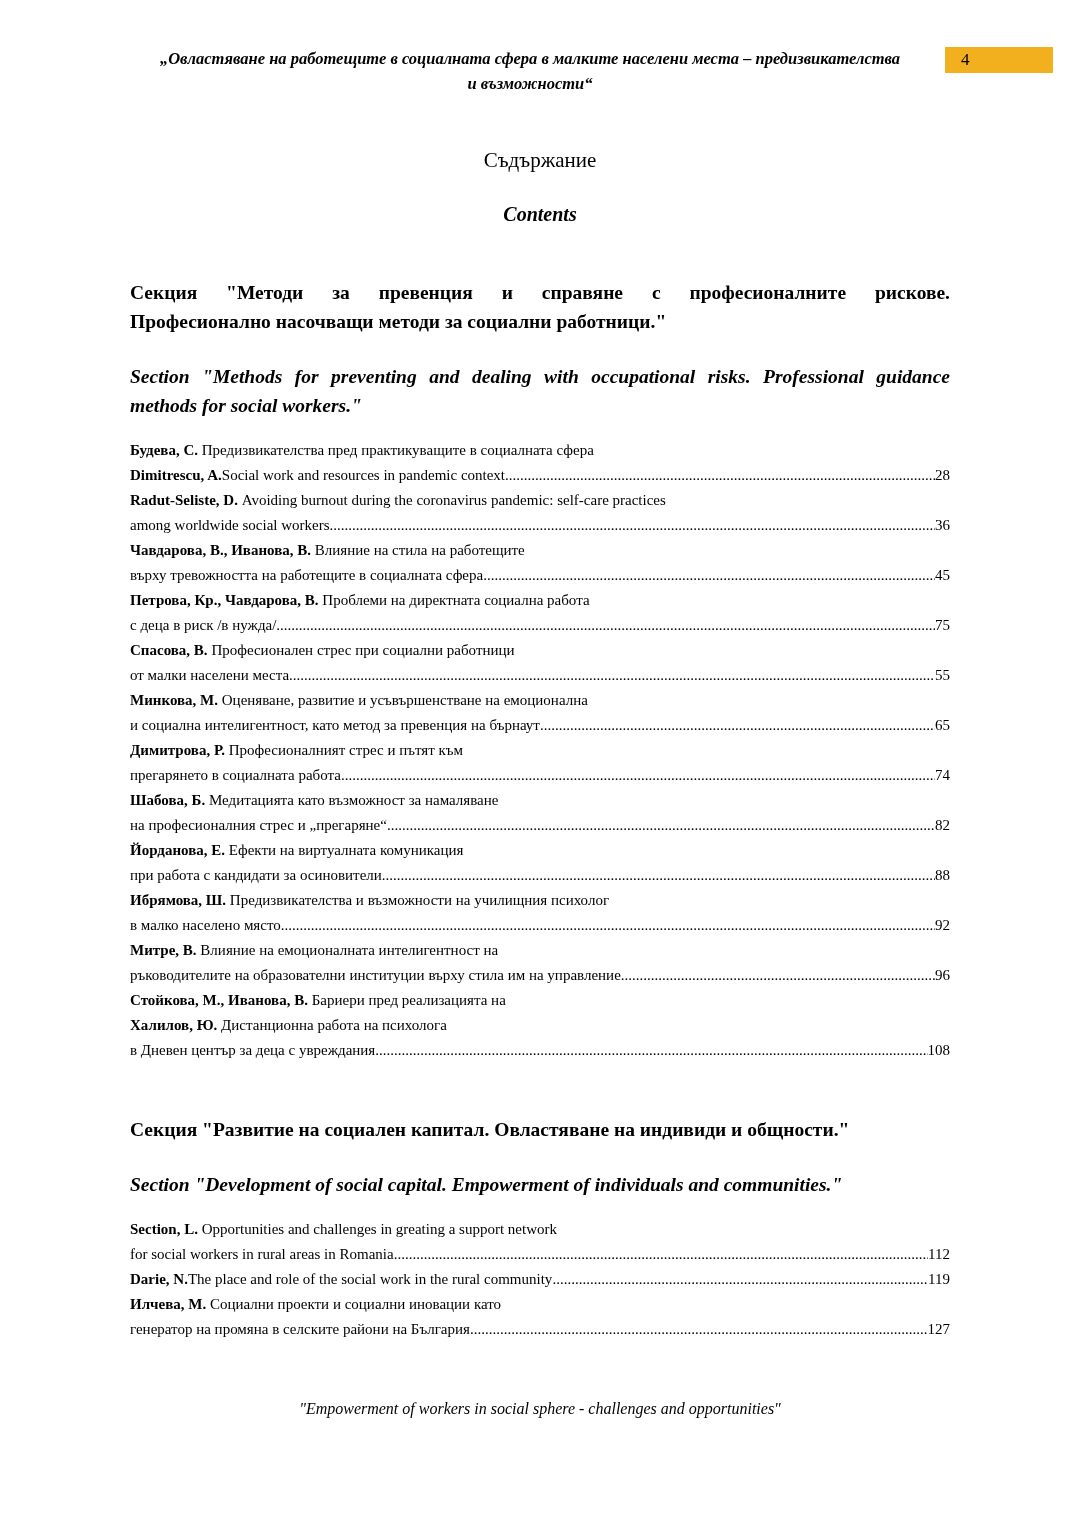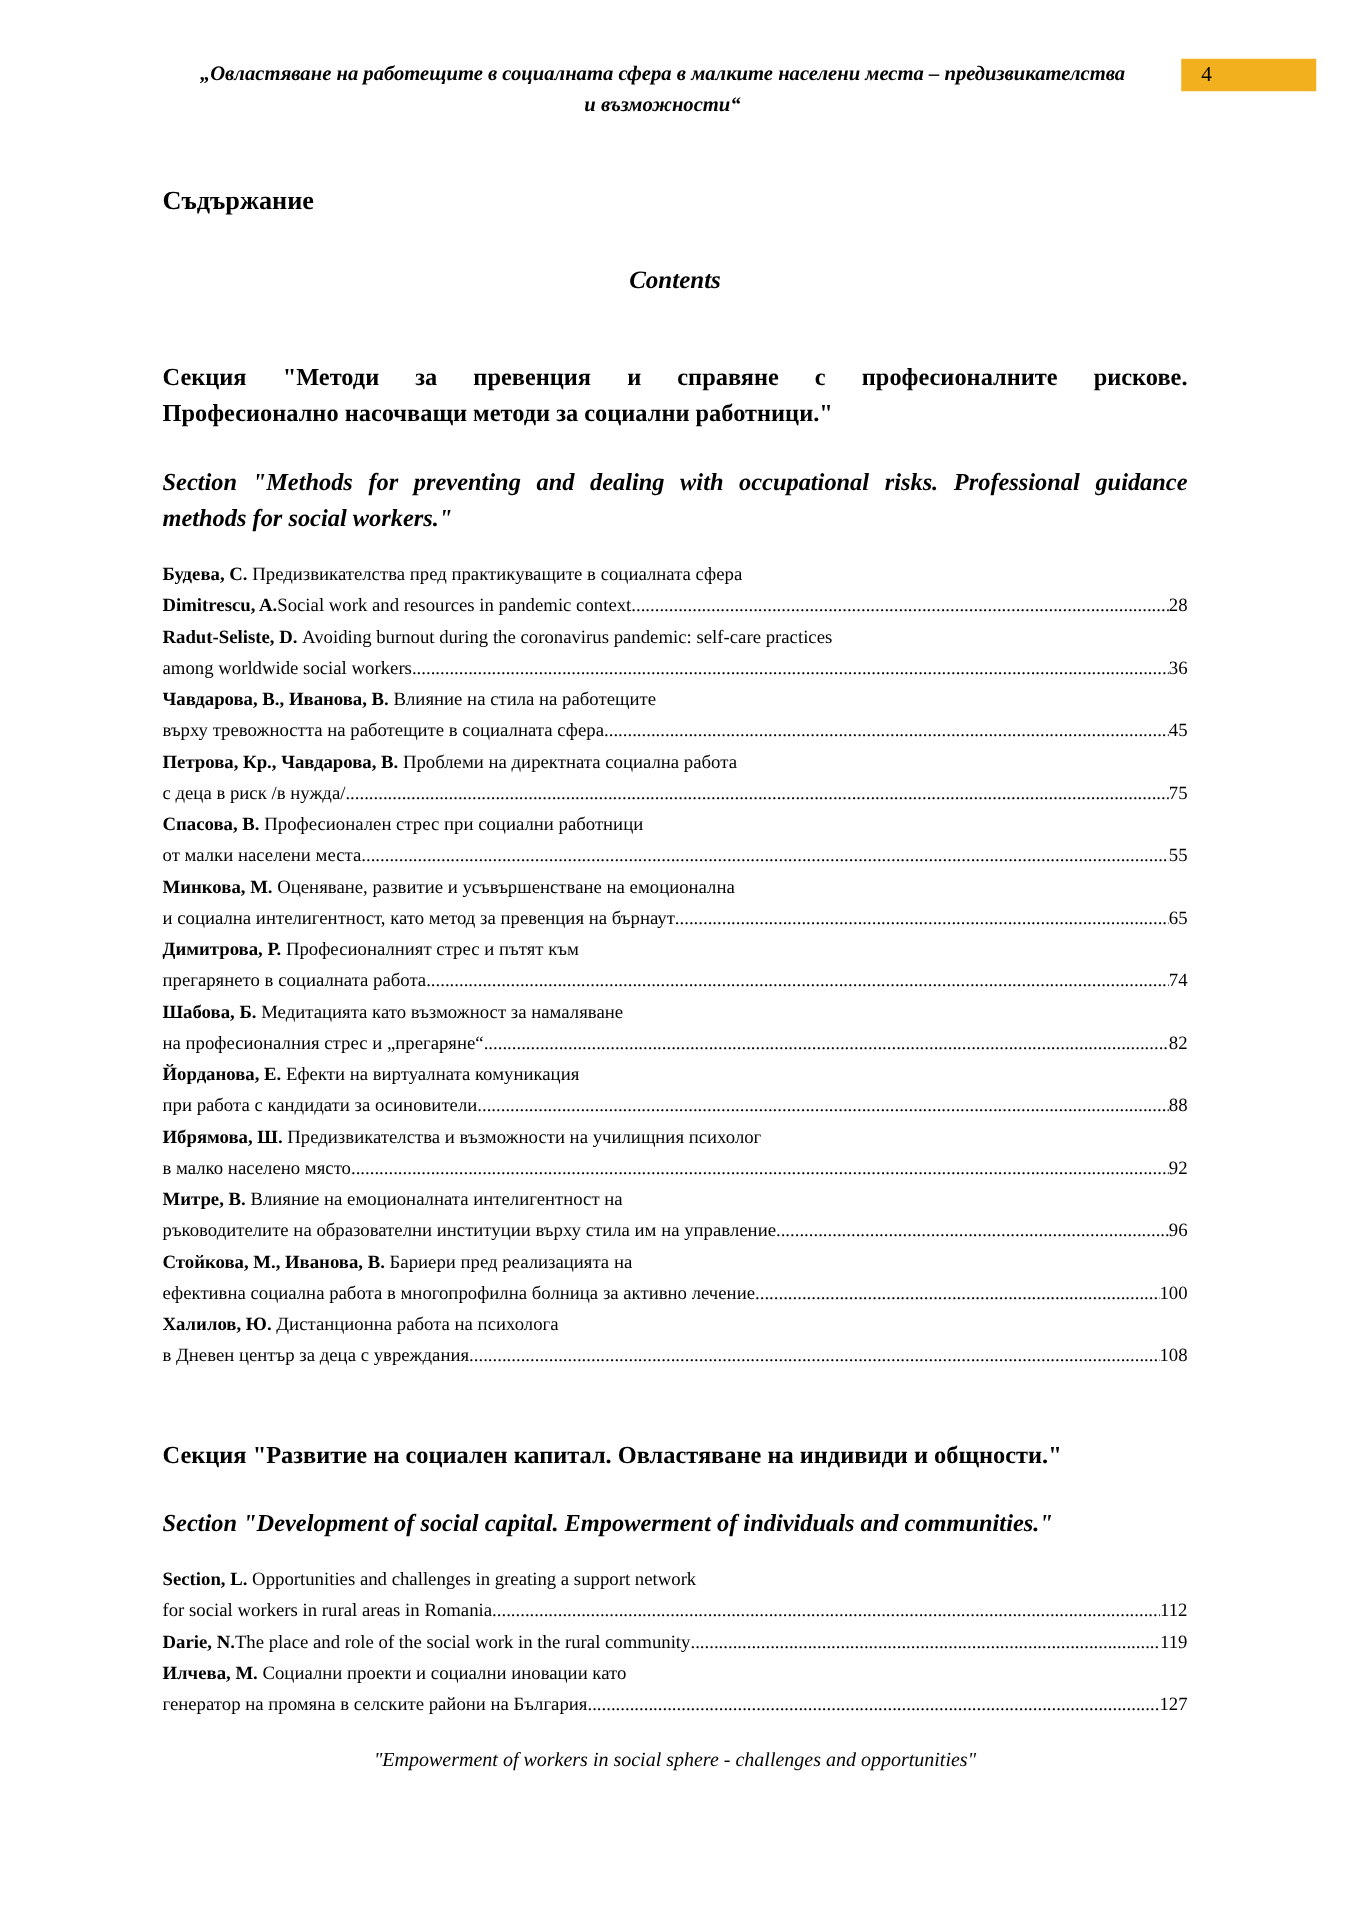--- a/index.html
+++ b/index.html
@@ -34,32 +34,32 @@
     box-sizing: border-box;
     font-size: 17px;
   }
   .main {
     position: absolute;
     top: 148px;
     left: 130px;
     width: 820px;
   }
   .doc-title {
-    text-align: left;
-    font-weight: bold;
+    text-align: center;
+    font-weight: normal;
     font-size: 21px;
     line-height: 24px;
   }
   .doc-subtitle {
     text-align: center;
     font-weight: bold;
     font-style: italic;
     font-size: 20px;
     line-height: 24px;
-    margin-top: 40px;
+    margin-top: 30px;
   }
   .sec-heading { font-size: 19.5px; line-height: 29px; font-weight: bold; }
   .sec-bg { margin-top: 52px; }
   .sec-en { margin-top: 26px; font-style: italic; }
   .jline { text-align: justify; text-align-last: justify; }
   .entries {
     margin-top: 18px;
     font-size: 15px;
     line-height: 25px;
   }
@@ -200,25 +200,20 @@
             <div class="entry">
               <div class="entry-line"><span class="authors">Митре, В. </span><span>Влияние на емоционалната интелигентност на</span></div>
               <div class="entry-line flexline">
                 <span>ръководителите на образователни институции върху стила им на управление</span>
                 <span class="dots"></span>
                 <span class="pg">96</span>
               </div>
             </div>
             <div class="entry">
               <div class="entry-line"><span class="authors">Стойкова, М., Иванова, В. </span><span>Бариери пред реализацията на</span></div>
-              <div class="entry-line flexline">
-                <span>ефективна социална работа в многопрофилна болница за активно лечение</span>
-                <span class="dots"></span>
-                <span class="pg">100</span>
-              </div>
             </div>
             <div class="entry">
               <div class="entry-line"><span class="authors">Халилов, Ю. </span><span>Дистанционна работа на психолога</span></div>
               <div class="entry-line flexline">
                 <span>в Дневен център за деца с увреждания </span>
                 <span class="dots"></span>
                 <span class="pg">108</span>
               </div>
             </div>
           </div>

